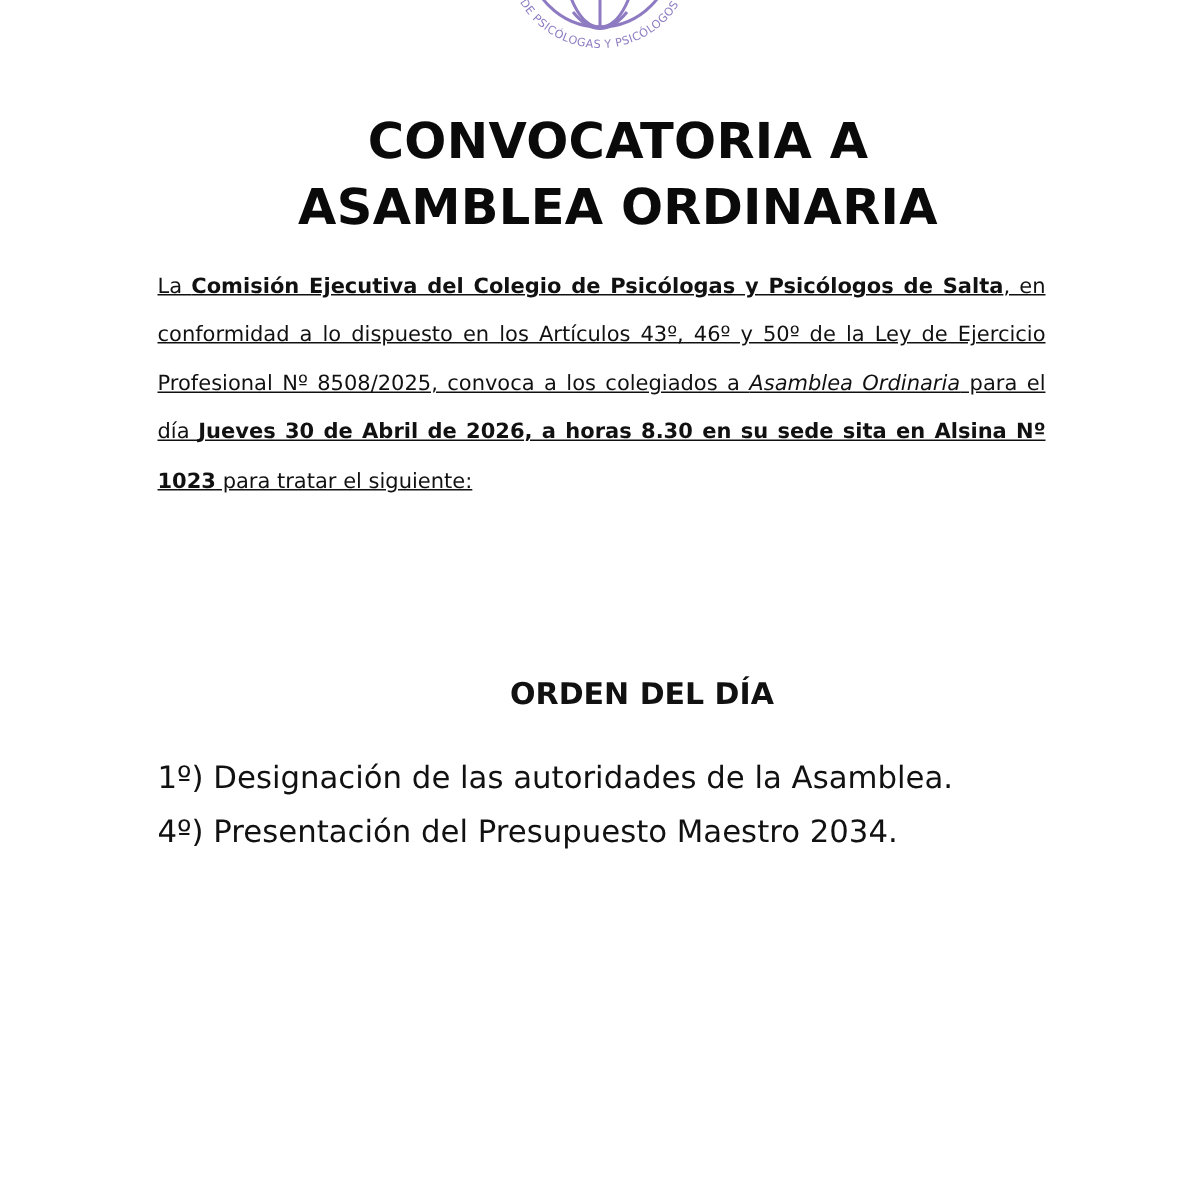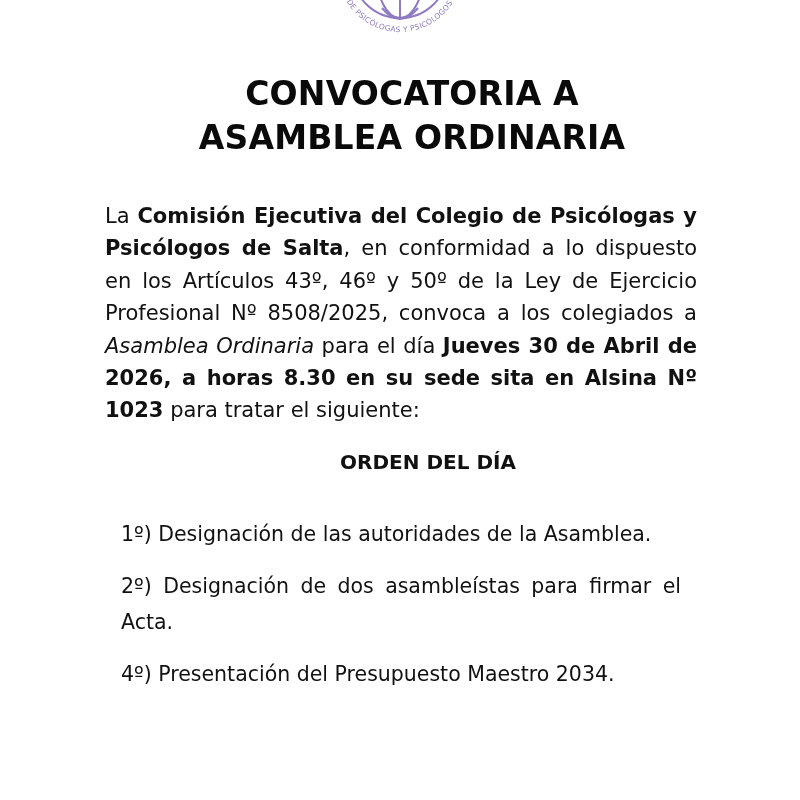--- a/index.html
+++ b/index.html
@@ -31,28 +31,29 @@
       font-family: "DejaVu Sans", sans-serif;
       font-weight: bold;
       font-size: 33px;
       line-height: 44px;
       letter-spacing: 0.2px;
       color: #0a0a0a;
     }
     .title span { display: block; }
     .intro {
       position: absolute;
-      top: 200px;
+      top: 175px;
       left: 105px;
       width: 592px;
-      font-size: 21px;
+      font-size: 14px;
       line-height: 32.4px;
       text-align: justify;
       text-align-last: left;
       color: #111;
+      text-decoration: underline;
     }
     .intro b { font-weight: bold; }
     .intro i { font-style: italic; }
     .order-title {
       position: absolute;
       top: 447px;
       left: 0;
       width: 800px;
       text-align: center;
       font-weight: bold;
@@ -69,21 +70,21 @@
       list-style: none;
       margin: 0;
       padding: 0;
       font-size: 20.5px;
       line-height: 36px;
       color: #111;
     }
     .agenda li {
       text-align: justify;
       text-align-last: left;
-      margin: 16px;
+      margin: 0;
     }
   </style>
 </head>
 <body>
 
 <div class="logo">
   <svg width="160" height="160" viewBox="0 0 160 160">
     <defs>
       <path id="arcText" d="M 18 80 A 62 62 0 0 0 142 80" fill="none"></path>
     </defs>
@@ -101,15 +102,14 @@
   <span>CONVOCATORIA A</span>
   <span>ASAMBLEA ORDINARIA</span>
 </h1>
 
 <p class="intro" style="margin:0;"><span>La </span><b>Comisión Ejecutiva del Colegio de Psicólogas y Psicólogos de Salta</b><span>, en conformidad a lo dispuesto en los Artículos 43º, 46º y 50º de la Ley de Ejercicio Profesional Nº 8508/2025, convoca a los colegiados a </span><i>Asamblea Ordinaria</i><span> para el día </span><b>Jueves 30 de Abril de 2026, a horas 8.30 en su sede sita en Alsina Nº 1023</b><span> para tratar el siguiente:</span></p>
 
 <div class="order-title">ORDEN DEL DÍA</div>
 
 <ul class="agenda">
   <li>1º) Designación de las autoridades de la Asamblea.</li>
-  <li>2º) Designación de dos asambleístas para firmar el Acta.</li>
   <li>4º) Presentación del Presupuesto Maestro 2034.</li>
 </ul>
 
 </body></html>

